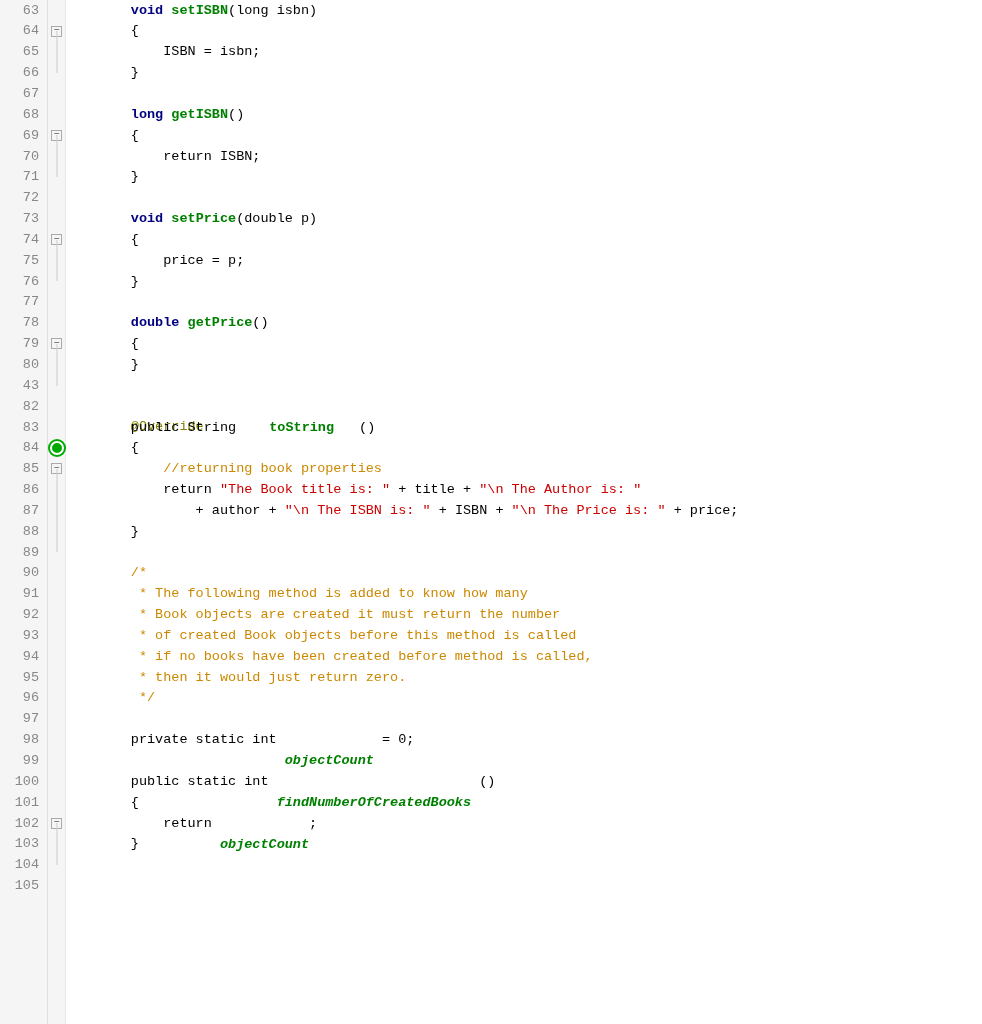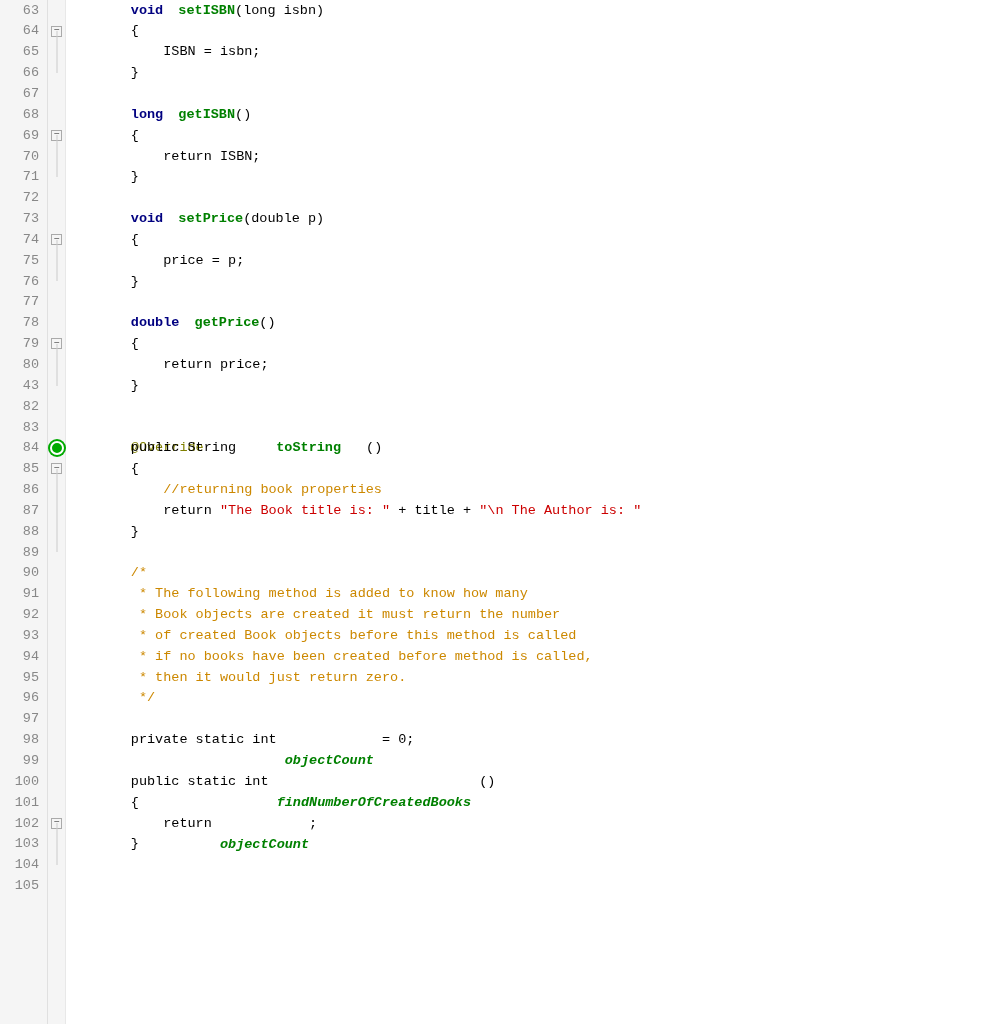--- a/index.html
+++ b/index.html
@@ -110,21 +110,21 @@
 
     .code-line {
       height: 20.85px;
       display: flex;
       align-items: center;
       white-space: pre;
     }
 
     
     .kw { color: #000080; font-weight: bold; }
-    .method-name { color: #008000; font-weight: bold; margin-left: 7px; }
+    .method-name { color: #008000; font-weight: bold; }
     .method-italic { color: #008000; font-style: italic; font-weight: bold; margin-top: 42px; }
     .string { color: #cc0000; }
     .comment { color: #cc8800; }
     .annotation { color: #808000; margin-top: 40px; }
     .plain { color: #000000; }
   </style>
 </head>
 <body>
 
 <div class="code-editor">
@@ -277,28 +277,28 @@
       <div class="code-line"><span class="plain">            return ISBN;</span></div>
       <div class="code-line"><span class="plain">        }</span></div>
       <div class="code-line"></div>
       <div class="code-line"><span class="kw">        void </span><span class="method-name">setPrice</span><span class="plain">(double p)</span></div>
       <div class="code-line"><span class="plain">        {</span></div>
       <div class="code-line"><span class="plain">            price = p;</span></div>
       <div class="code-line"><span class="plain">        }</span></div>
       <div class="code-line"></div>
       <div class="code-line"><span class="kw">        double </span><span class="method-name">getPrice</span><span class="plain">()</span></div>
       <div class="code-line"><span class="plain">        {</span></div>
-      <div class="code-line"><span class="plain">            return price;</span></div>
       <div class="code-line"><span class="plain">        }</span></div>
       <div class="code-line"></div>
       <div class="code-line"><span class="annotation">        @Override</span></div>
       <div class="code-line" style="position: relative; gap: 25px;"><span class="plain">        public String </span><span class="method-name">toString</span><span class="plain">()</span></div>
       <div class="code-line"><span class="plain">        {</span></div>
       <div class="code-line"><span class="comment">            //returning book properties</span></div>
       <div class="code-line"><span class="plain">            return </span><span class="string">"The Book title is: "</span><span class="plain"> + title + </span><span class="string">"\n The Author is: "</span></div>
+      <div class="code-line"><span class="plain">                + author + </span><span class="string">"\n The ISBN is: "</span><span class="plain"> + ISBN + </span><span class="string">"\n The Price is: "</span><span class="plain"> + price;</span></div>
       <div class="code-line"><span class="plain">        }</span></div>
       <div class="code-line"></div>
       <div class="code-line"><span class="comment">        /*</span></div>
       <div class="code-line"><span class="comment">         * The following method is added to know how many</span></div>
       <div class="code-line"><span class="comment">         * Book objects are created it must return the number</span></div>
       <div class="code-line"><span class="comment">         * of created Book objects before this method is called</span></div>
       <div class="code-line"><span class="comment">         * if no books have been created before method is called,</span></div>
       <div class="code-line"><span class="comment">         * then it would just return zero.</span></div>
       <div class="code-line"><span class="comment">         */</span></div>
       <div class="code-line"></div>

